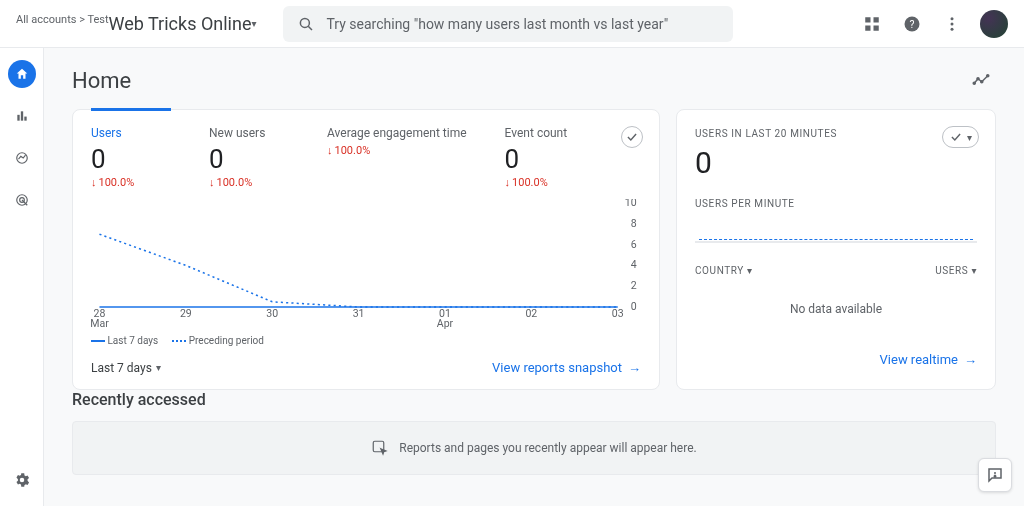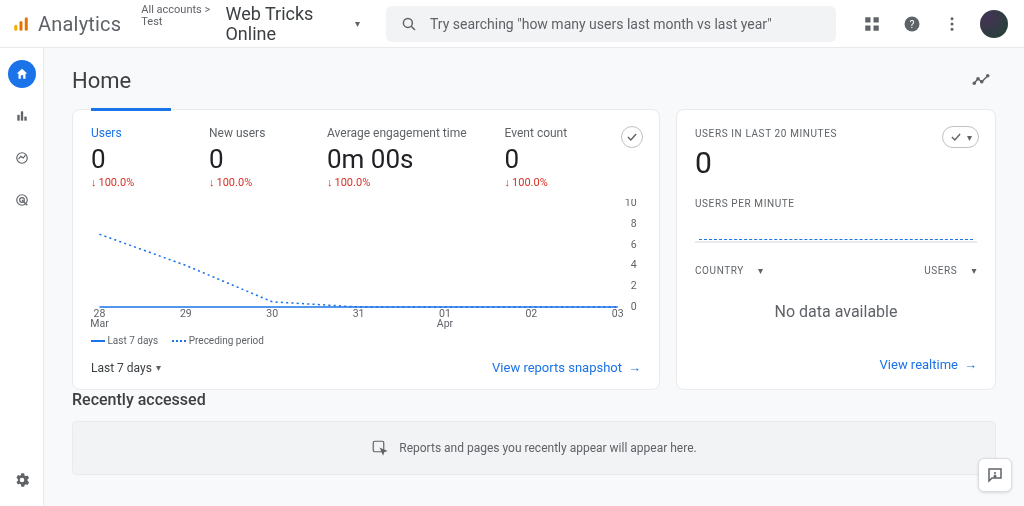--- a/index.html
+++ b/index.html
@@ -115,22 +115,22 @@
   .card-foot { display:flex; justify-content:space-between; align-items:center; margin-top:14px; font-size:12px;}
   .date-dd { color:#3c4043; display:flex; align-items:center; gap:4px; cursor:pointer;}
   .cta-link { color:#1a73e8; display:flex; align-items:center; gap:6px; cursor:pointer; font-size:13px;}
 
   
   .side-subhead { font-size:10px; letter-spacing:.6px; color:#5f6368; margin-top:2px;}
   .side-big { font-size:30px; color:#202124; margin-top:6px;}
   .side-bar { height:2px; width:100%; background:#e8eaed; position:relative; margin-top:32px;}
   .side-bar::after{content:"";position:absolute;left:4px;right:4px;top:-2px;border-top:1px dashed #1a73e8;}
   .side-cols { display:flex; justify-content:space-between; margin-top:22px; font-size:10px; letter-spacing:.6px; color:#5f6368;}
-  .side-cols span{display:flex;align-items:center;gap:14px;}
-  .side-nodata { text-align:center; font-size:16px; color:#5f6368; margin-top:26px;}
+  .side-cols span{display:flex;align-items:center;gap:3px;}
+  .side-nodata { text-align:center; font-size:12px; color:#5f6368; margin-top:26px;}
   .side-foot { display:flex; justify-content:flex-end; margin-top:36px;}
 
   
   .recent-title { font-size:16px; color:#3c4043; font-weight:500;}
   .recent-box {
     margin-top:12px;
     background:#f1f3f4;
     border:1px solid #e8eaed;
     border-radius:4px;
     height:54px;
@@ -149,30 +149,20 @@
 
   
   svg.ico{width:18px;height:18px;display:block;}
   svg.ico-sm{width:14px;height:14px;}
   .caret{font-size:10px;color:#5f6368;}
 </style>
 </head>
 <body>
 
 <div class="topbar">
-  <div class="logo-block">
-    <span>
-      <svg class="ico" viewBox="0 0 24 24">
-          <rect x="3" y="13" width="4" height="8" rx="2" fill="#f8ab00"></rect>
-          <rect x="10" y="8" width="4" height="13" rx="2" fill="#e37400"></rect>
-          <rect x="17" y="3" width="4" height="18" rx="2" fill="#e37400"></rect>
-        </svg>
-    </span>
-    <span class="logo-word">Analytics</span>
-  </div>
 
   <div class="property-block">
     <span class="property-breadcrumb">All accounts &gt; Test</span>
     <span class="property-name">
       <span>Web Tricks Online</span>
       <span class="caret">▾</span>
     </span>
   </div>
 
   <div class="searchbox">
@@ -282,21 +272,20 @@
         <div class="metric">
           <div class="metric-label">New users</div>
           <div class="metric-value">0</div>
           <div class="metric-delta">
               <span>↓</span>
               <span>100.0%</span>
             </div>
         </div>
         <div class="metric">
           <div class="metric-label">Average engagement time</div>
-          <div class="metric-value">0m 00s</div>
           <div class="metric-delta">
               <span>↓</span>
               <span>100.0%</span>
             </div>
         </div>
         <div class="metric">
           <div class="metric-label">Event count</div>
           <div class="metric-value">0</div>
           <div class="metric-delta">
               <span>↓</span>

